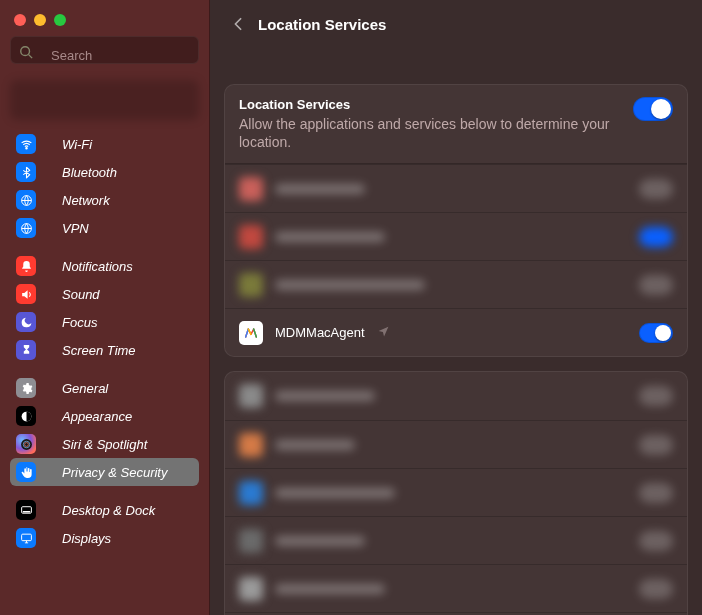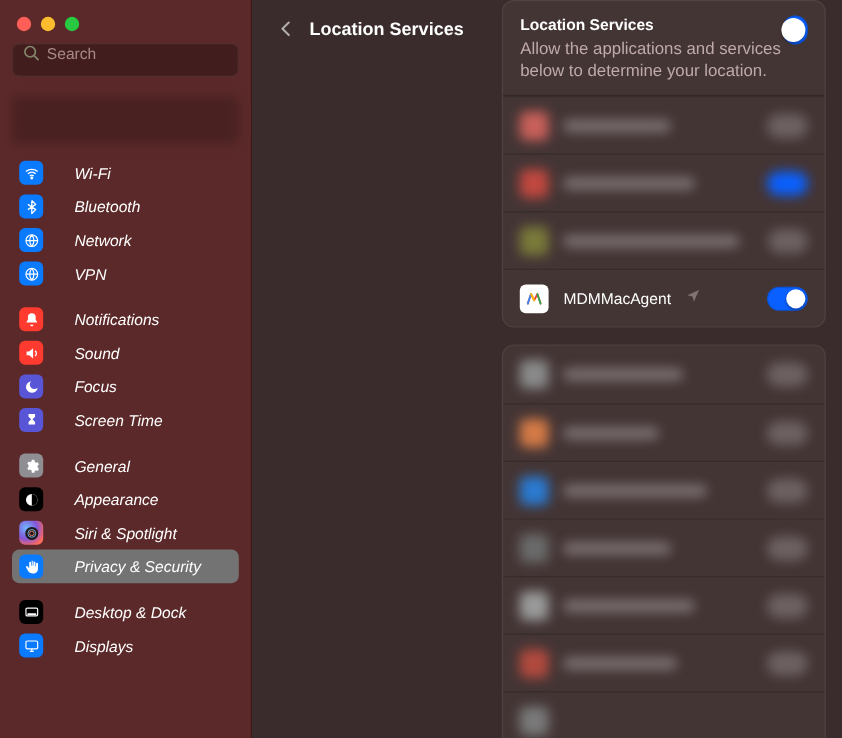--- a/index.html
+++ b/index.html
@@ -20,21 +20,21 @@
     border-right: 1px solid rgba(0,0,0,.35);
   }
   .traffic-lights { display: flex; gap: 8px; padding: 6px 0 10px 14px; }
   .tl { width: 12px; height: 12px; border-radius: 50%; }
   .tl-red { background: #ff5f57; }
   .tl-yellow { background: #febc2e; }
   .tl-green { background: #28c840; }
 
   .search-wrap { padding: 0 10px 8px 10px; }
   .search {
-    display: flex; align-items: flex-start; gap: 6px;
+    display: flex; align-items: flex-end; gap: 18px;
     height: 28px; border-radius: 6px;
     background: rgba(0,0,0,.28);
     padding: 0 8px;
     border: 1px solid rgba(255,255,255,.06);
   }
   .search svg { width: 14px; height: 14px; opacity: .55; }
   .search input {
     flex: 1; background: transparent; border: 0; outline: 0;
     color: #d7c6c6; font-size: 13px;
   }
@@ -63,21 +63,21 @@
     width: 20px; height: 20px; border-radius: 5px;
     display: flex; align-items: center; justify-content: center;
     flex-shrink: 0;
   }
   .nav-icon svg { width: 13px; height: 13px; }
 
   
   .main {
     flex: 1; height: 100%;
     background: #3a2c2c;
-    display: flex; flex-direction: row;
+    display: flex; flex-direction: column; gap: 36px;
   }
   .titlebar {
     height: 48px; display: flex; align-items: center; gap: 10px;
     padding: 0 18px;
   }
   .back-btn {
     width: 20px; height: 20px; display: flex; align-items: center; justify-content: center;
     opacity: .6;
   }
   .back-btn svg { width: 10px; height: 14px; }

